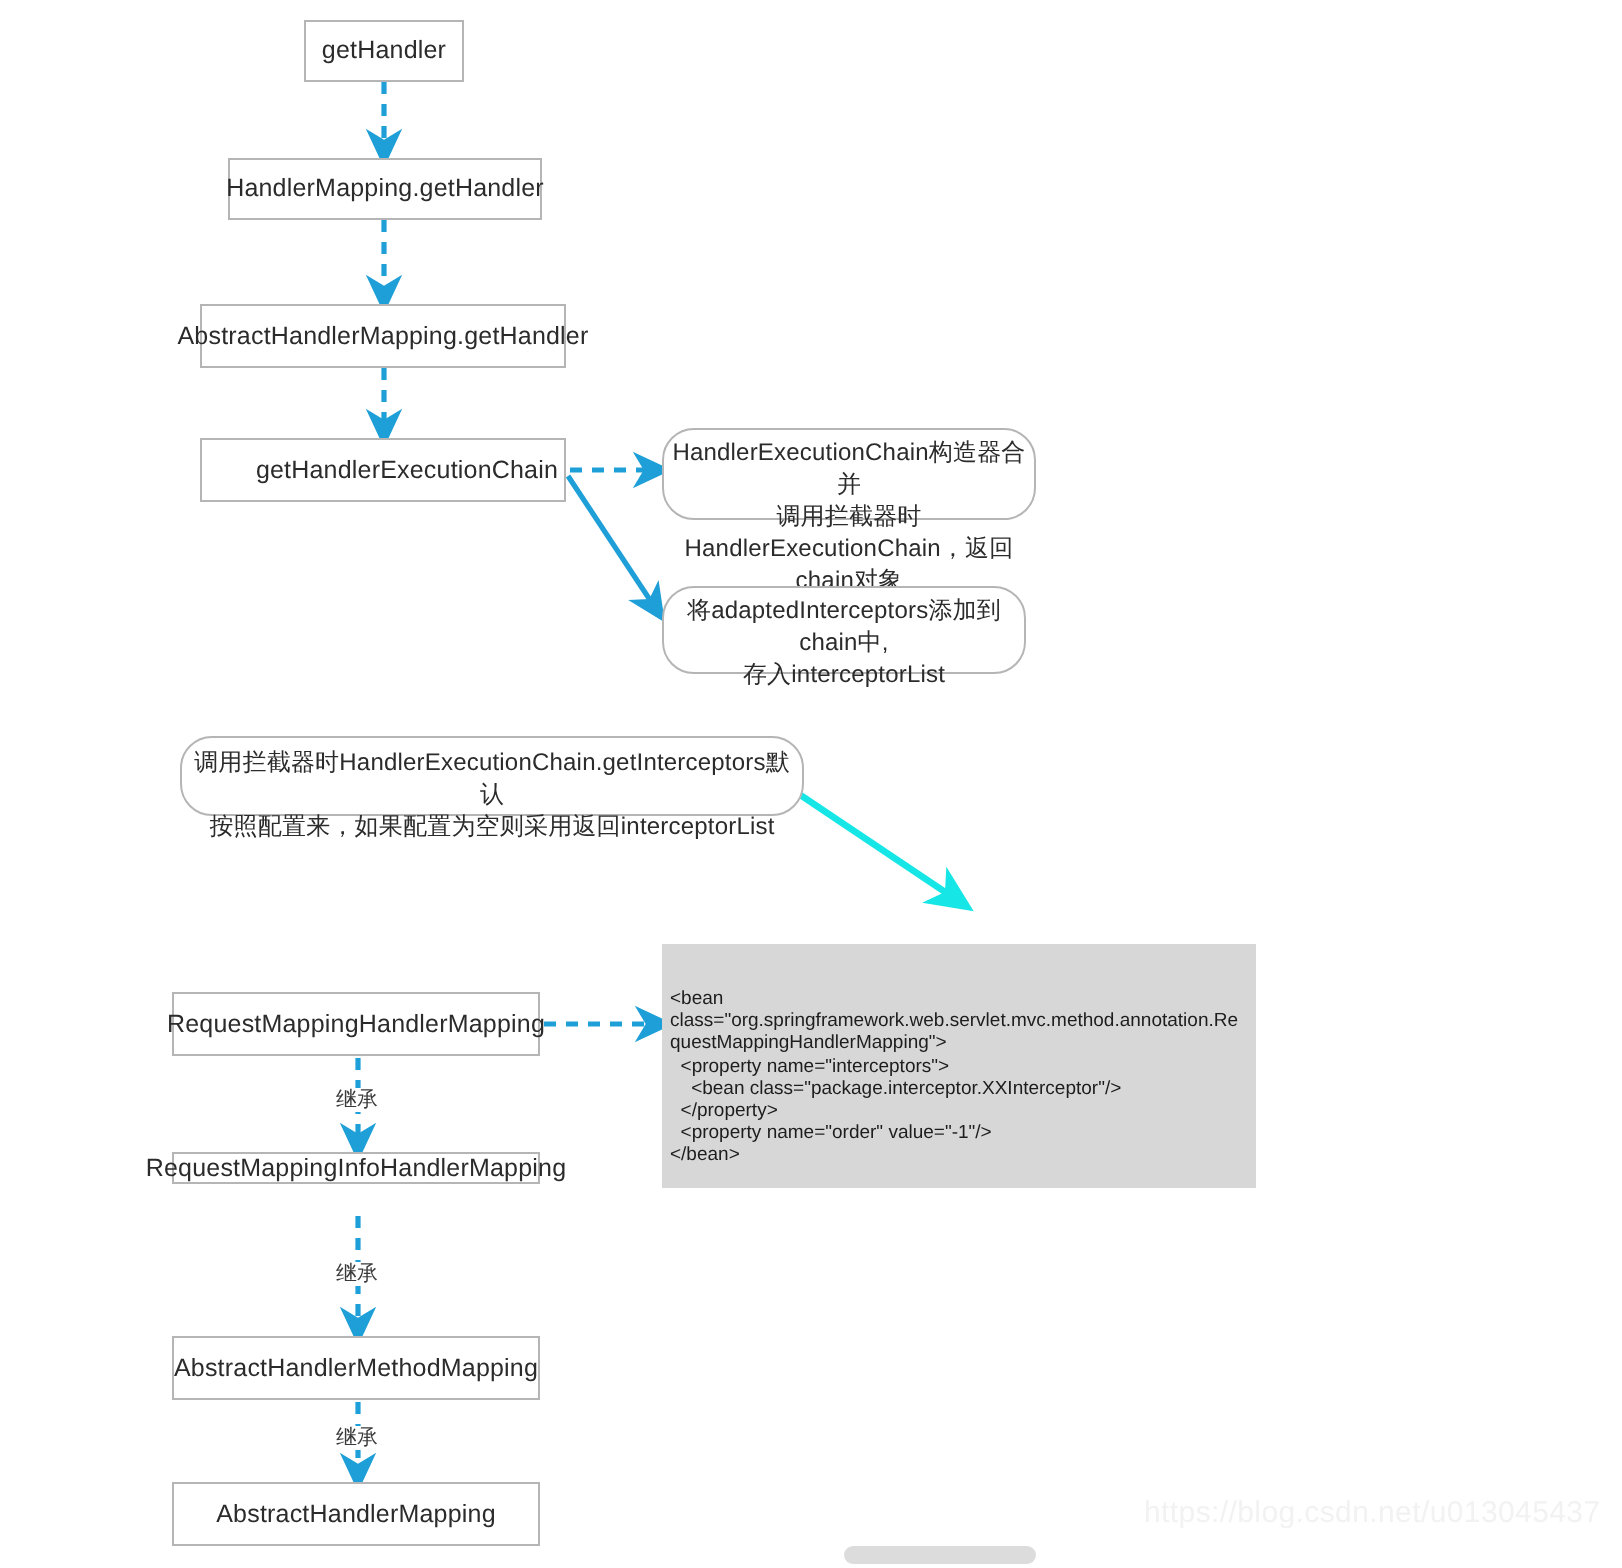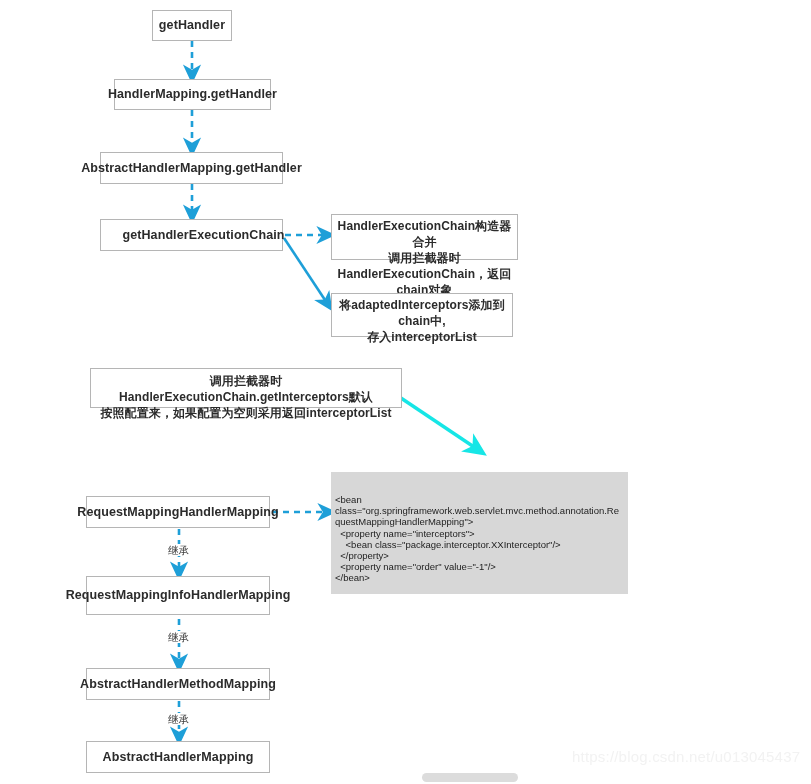--- a/index.html
+++ b/index.html
@@ -31,33 +31,33 @@
     border: 1px solid #b5b5b5;
     background: #ffffff;
     display: flex;
     align-items: center;
     justify-content: center;
     text-align: center;
     color: #2b2b2b;
     font-size: 12.5px;
     line-height: 15px;
     letter-spacing: 0.1px;
-    font-weight: bold;
   }
   .node.multiline {
     display: block;
     padding: 3px 4px 0 4px;
   }
   .node.multiline span {
     display: block;
     text-align: center;
   }
   .node.note {
     font-size: 12px;
     line-height: 16px;
+    border-radius: 16px;
   }
   .code-box {
     position: absolute;
     box-sizing: border-box;
     background: #d7d7d7;
     border: none;
     color: #1d1d1d;
     font-family: "Liberation Sans", "DejaVu Sans", sans-serif;
     font-size: 9.5px;
     line-height: 11.2px;
@@ -160,21 +160,21 @@
   &lt;/property&gt;
   &lt;property name="order" value="-1"/&gt;
 &lt;/bean&gt;</div>
 
   <div class="node" style="left:86px; top:496px; width:184px; height:32px;">
     <span>RequestMappingHandlerMapping</span>
   </div>
 
   <div class="edge-label" style="left:166px; top:544px;">继承</div>
 
-  <div class="node" style="left:86px; top:576px; width:184px; height:39px;">
+  <div class="node" style="left:86px; top:576px; width:184px; height:16px;">
     <span>RequestMappingInfoHandlerMapping</span>
   </div>
 
   <div class="edge-label" style="left:166px; top:631px;">继承</div>
 
   <div class="node" style="left:86px; top:668px; width:184px; height:32px;">
     <span>AbstractHandlerMethodMapping</span>
   </div>
 
   <div class="edge-label" style="left:166px; top:713px;">继承</div>

